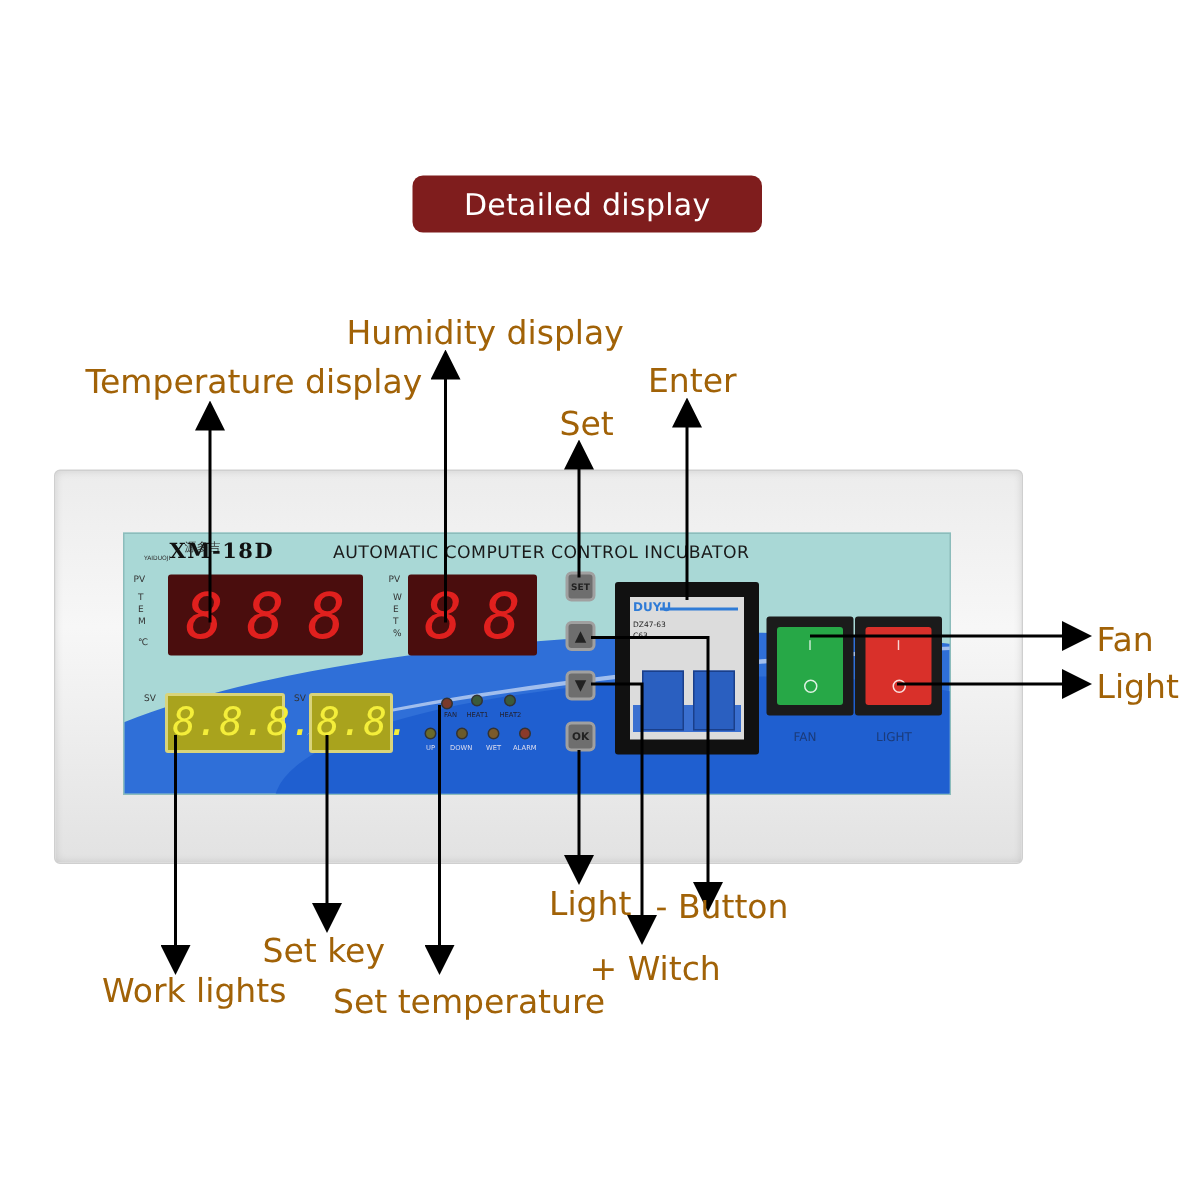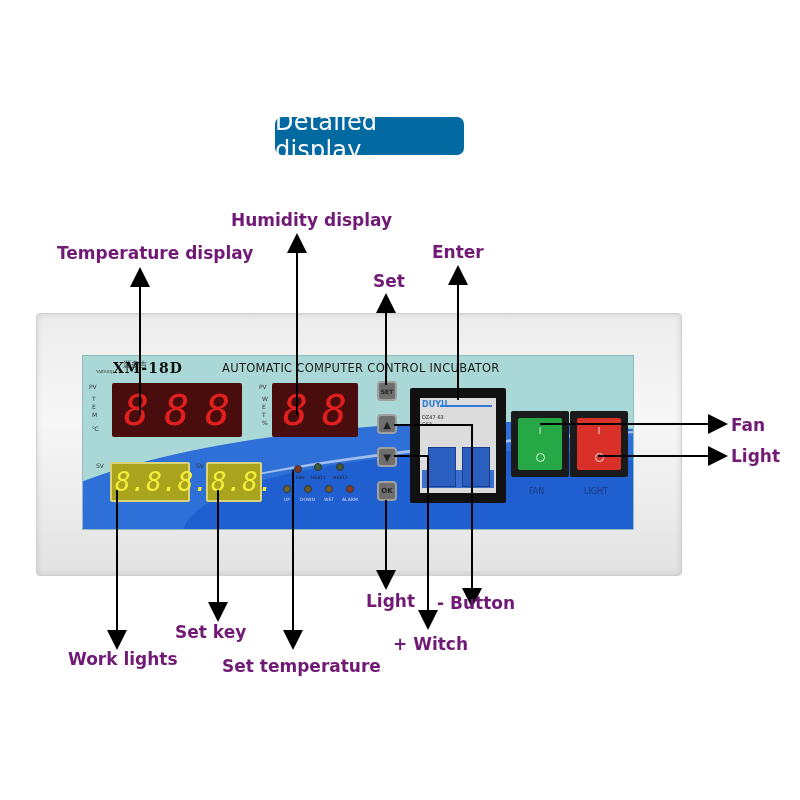--- a/index.html
+++ b/index.html
@@ -1,26 +1,26 @@
 <!DOCTYPE html>
 <html><head>
 <meta charset="utf-8">
 <style>
   * { box-sizing: border-box; margin: 0; padding: 0; }
   html, body { width: 800px; height: 800px; background: #ffffff; overflow: hidden; }
   body { position: relative; font-family: "DejaVu Sans", sans-serif; color: #111; }
 
   .title-pill {
-    position: absolute; left: 275px; top: 117px; width: 189px; height: 38px;
-    background: #0369a1; border-radius: 7px; color: #fff;
-    font-size: 24px; display: flex; align-items: center; justify-content: center;
+    position: absolute; left: 275px; top: 117px; width: 233px; height: 38px;
+    background: #7f1d1d; border-radius: 7px; color: #fff;
+    font-size: 20px; display: flex; align-items: center; justify-content: center;
     letter-spacing: 0.2px;
   }
 
-  .label { position: absolute; font-size: 17px; color: #701a75; white-space: nowrap; font-weight: bold; }
+  .label { position: absolute; font-size: 22px; color: #a16207; white-space: nowrap; }
 
   
   .casing {
     position: absolute; left: 36px; top: 313px; width: 646px; height: 263px;
     background: linear-gradient(180deg, #ececec 0%, #f7f7f7 40%, #e2e2e2 100%);
     border: 1px solid #cfcfcf; border-radius: 4px;
     box-shadow: inset 0 0 6px rgba(0,0,0,0.12);
   }
   .panel {
     position: absolute; left: 82px; top: 355px; width: 552px; height: 175px;

